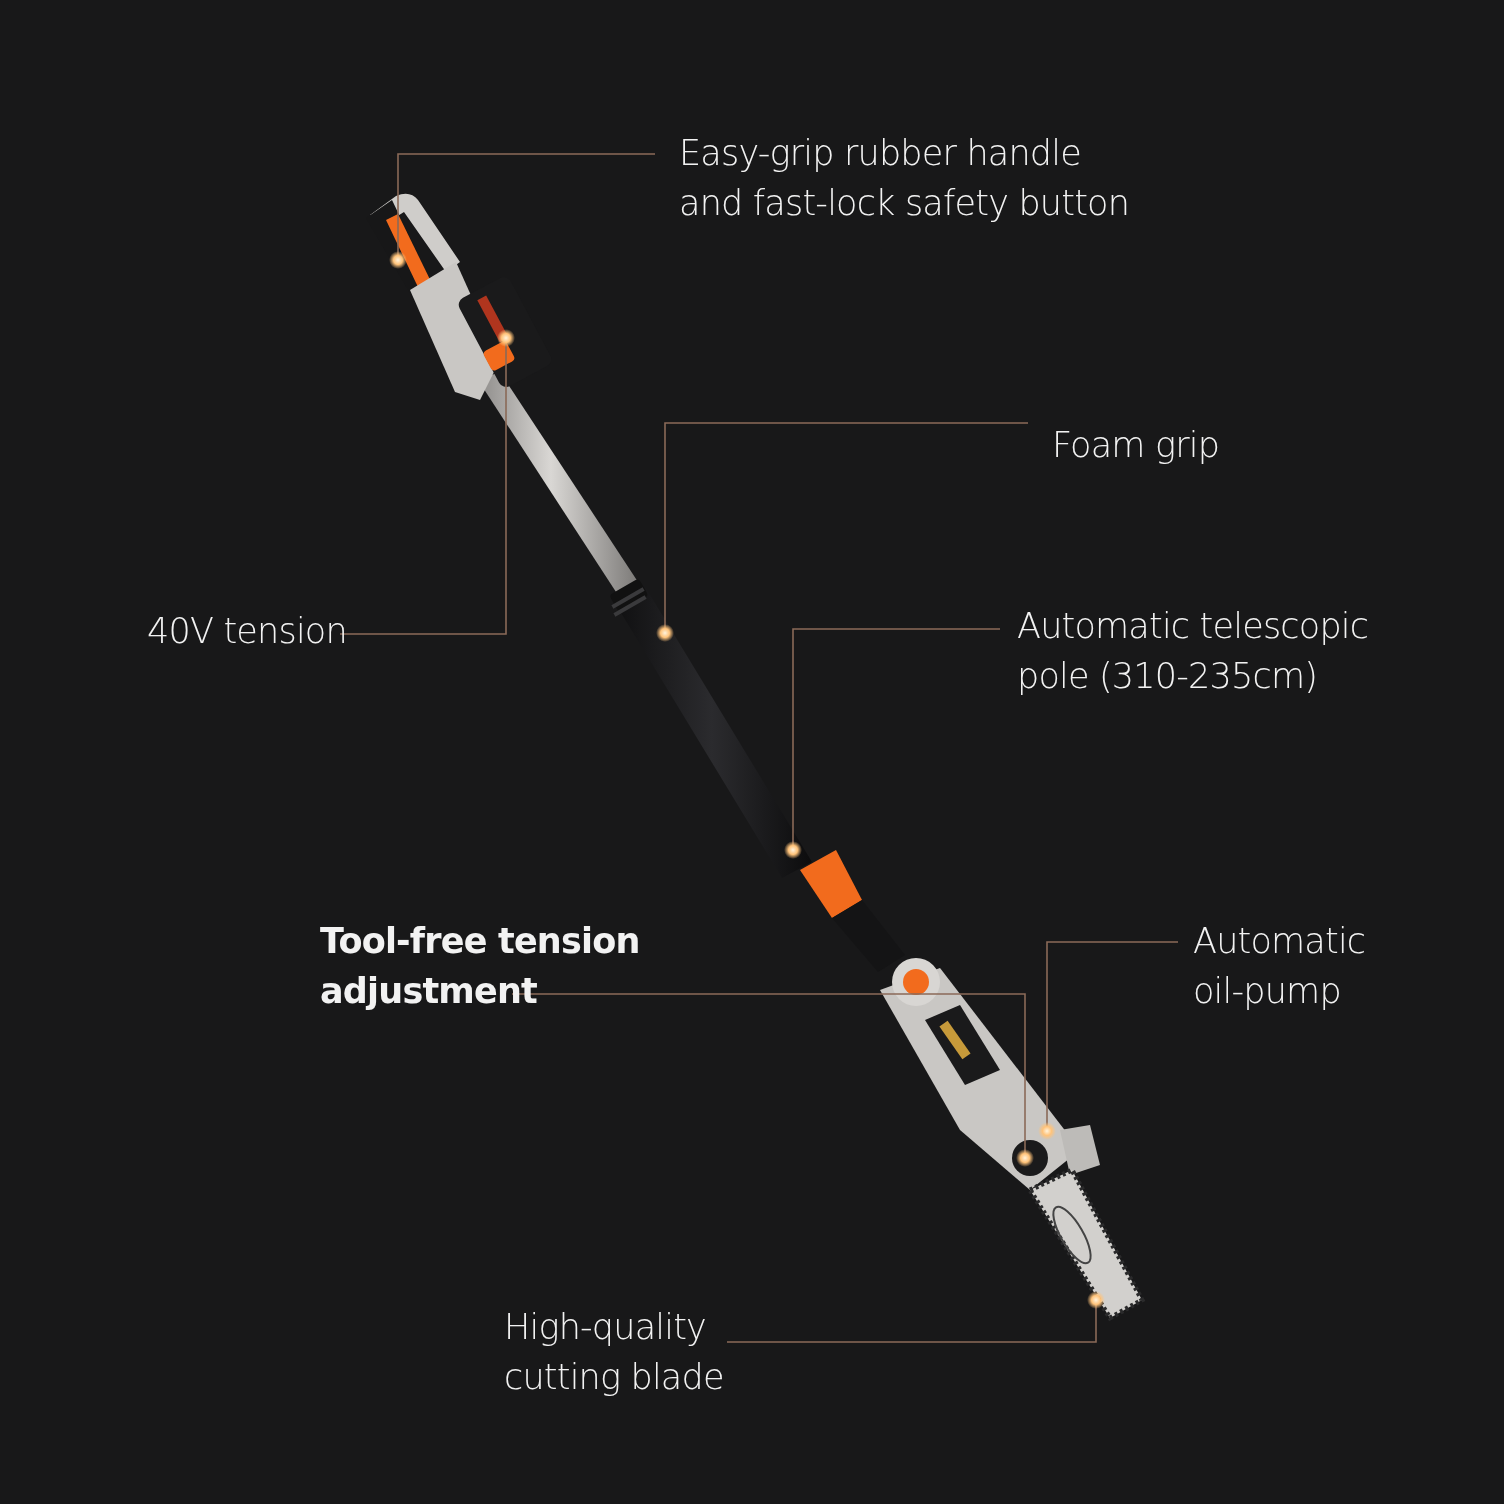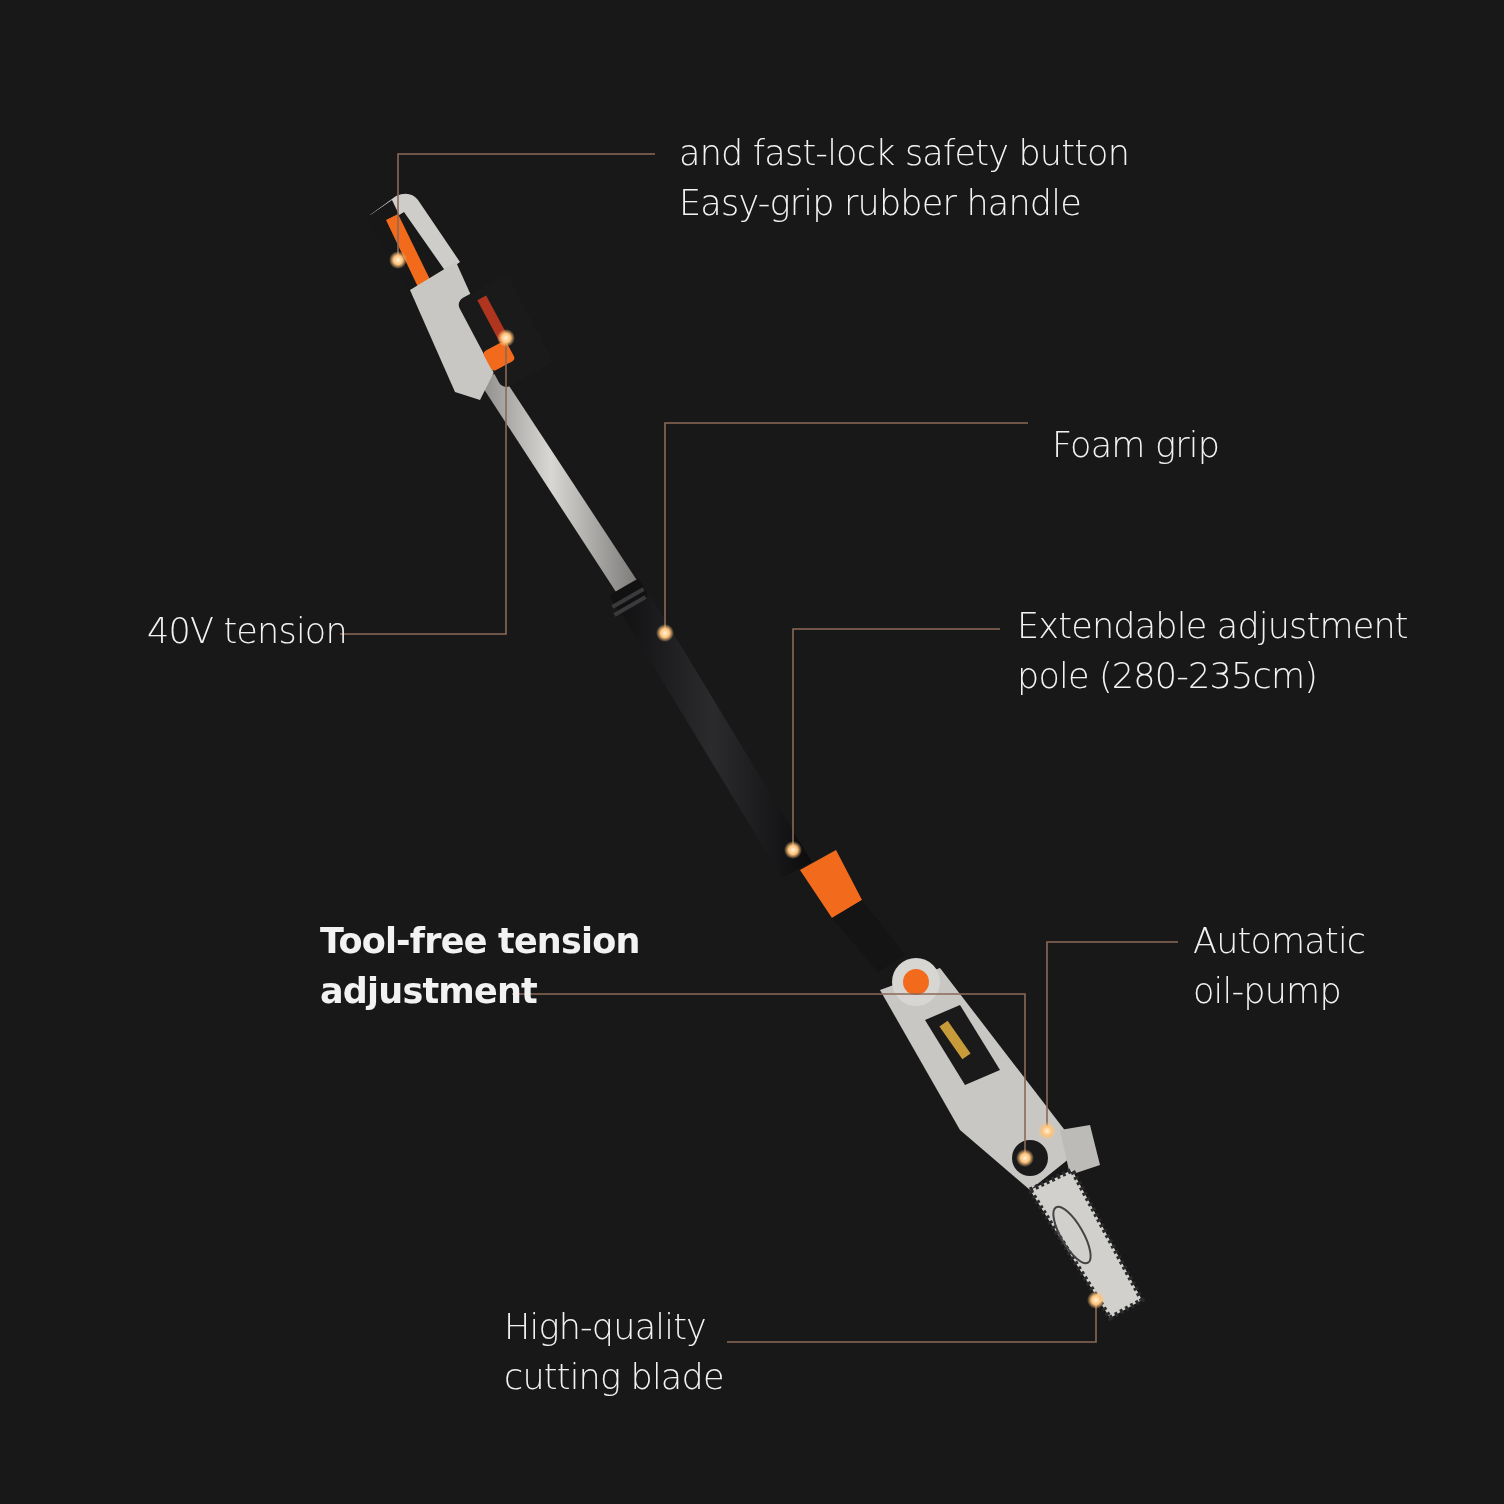--- a/index.html
+++ b/index.html
@@ -102,35 +102,35 @@
       <circle cx="665" cy="633" r="9" fill="url(#glow)"></circle>
       <circle cx="506" cy="338" r="9" fill="url(#glow)"></circle>
       <circle cx="793" cy="850" r="9" fill="url(#glow)"></circle>
       <circle cx="1025" cy="1158" r="9" fill="url(#glow)"></circle>
       <circle cx="1047" cy="1131" r="9" fill="url(#glow)"></circle>
       <circle cx="1096" cy="1300" r="9" fill="url(#glow)"></circle>
     </g>
   </svg>
 
   <div class="label" style="left:679px; top:128px;">
+    <span>Easy-grip rubber handle</span>
     <span>and fast-lock safety button</span>
-    <span>Easy-grip rubber handle</span>
   </div>
 
   <div class="label" style="left:1043px; top:420px;margin-left:9px;">
     <span>Foam grip</span>
   </div>
 
   <div class="label" style="left:147px; top:606px;">
     <span>40V tension</span>
   </div>
 
   <div class="label" style="left:1017px; top:601px;">
-    <span>Extendable adjustment</span>
-    <span>pole (280-235cm)</span>
+    <span>Automatic telescopic</span>
+    <span>pole (310-235cm)</span>
   </div>
 
   <div class="label" style="left:320px; top:916px;font-weight:bold;">
     <span>Tool-free tension</span>
     <span>adjustment</span>
   </div>
 
   <div class="label" style="left:1193px; top:916px;">
     <span>Automatic</span>
     <span>oil-pump</span>

